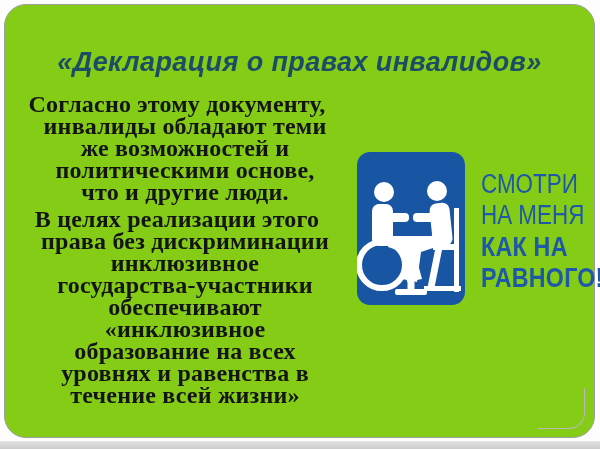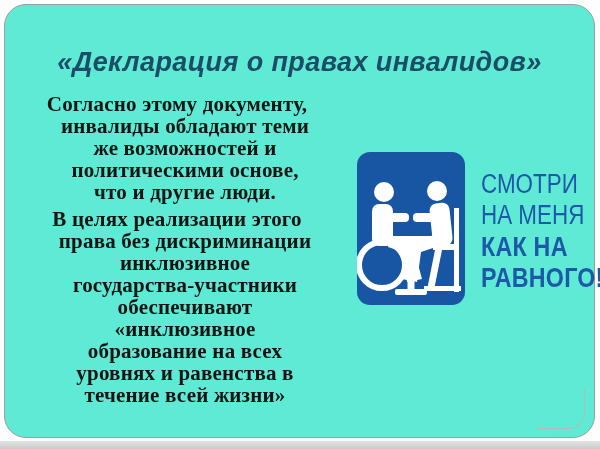--- a/index.html
+++ b/index.html
@@ -9,21 +9,21 @@
     font-family:"Liberation Sans", sans-serif;
   }
   
   .bottom-strip{
     position:absolute;left:0;right:0;bottom:0;height:8px;
     background:linear-gradient(180deg,#e3e3e3,#cbcbcb);
   }
   
   .card{
     position:absolute;left:4px;top:4px;right:5px;bottom:11px;
-    background:#5eead4;
+    background:#84cc16;
     border:1.5px solid var(--frame_gray,#9e9e9e);
     border-radius:22px;
   }
   
   .inner-corner{
     position:absolute;right:9px;bottom:8px;width:46px;height:40px;
     border-right:1.5px solid #b9b9b9;
     border-bottom:1.5px solid #b9b9b9;
     border-bottom-right-radius:16px;
   }
@@ -31,21 +31,21 @@
     position:absolute;left:0;right:0;top:42px;margin:0;
     text-align:center;
     font-family:"Liberation Sans", sans-serif;
     font-style:italic;font-weight:bold;font-size:27px;letter-spacing:.4px;
     color:var(--title_navy,#1c4d66);
   }
   .body{
     position:absolute;left:24px;top:88px;width:312px;
     color:var(--body_black,#141414);
     font-family:"Liberation Serif", serif;
-    font-weight:bold;font-size:21px;letter-spacing:.2px;
+    font-weight:bold;font-size:24px;letter-spacing:.2px;
   }
   .para{text-align:center;}
   .para + .para{margin-top:5px;}
   .para .line{line-height:22px;white-space:nowrap;}
   .para .line:first-child{transform:translateX(-8px);}
   .poster{position:absolute;left:352px;top:147px;width:250px;height:153px;}
   .logo{
     position:absolute;left:0;top:0;width:108px;height:153px;display:block;
   }
   .slogan{

